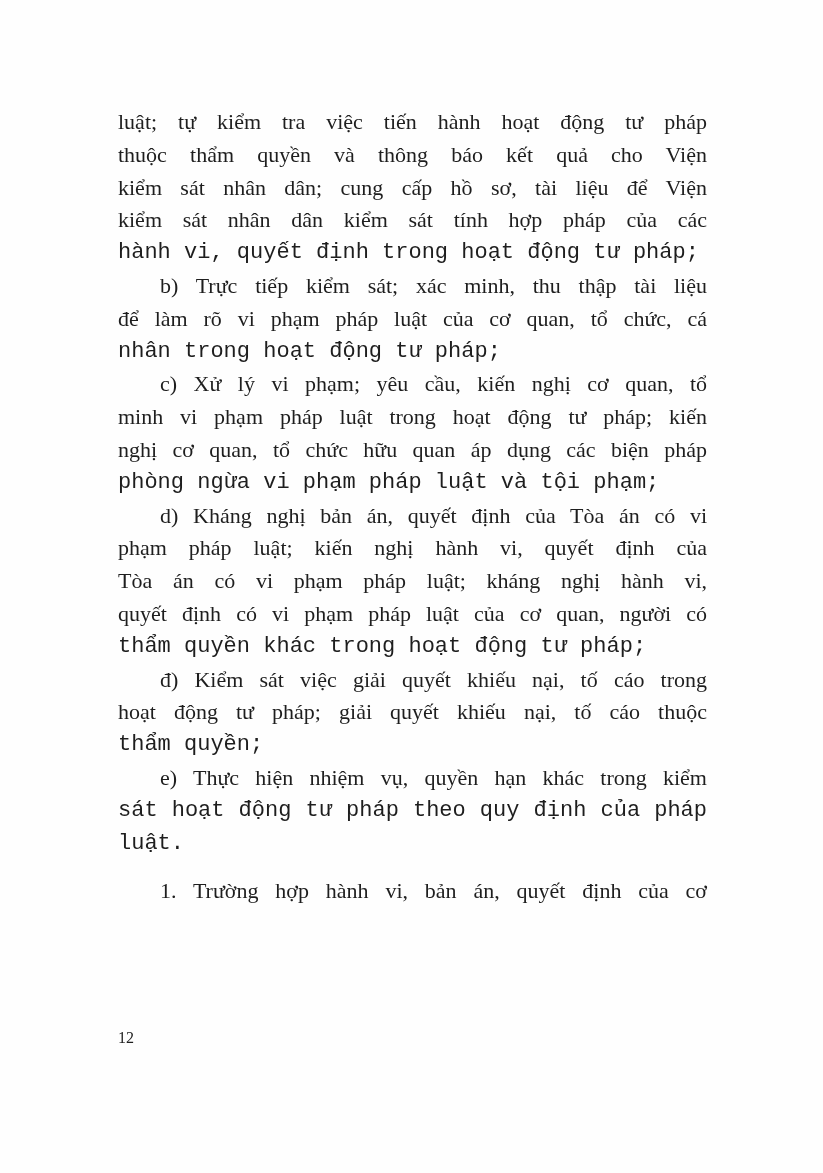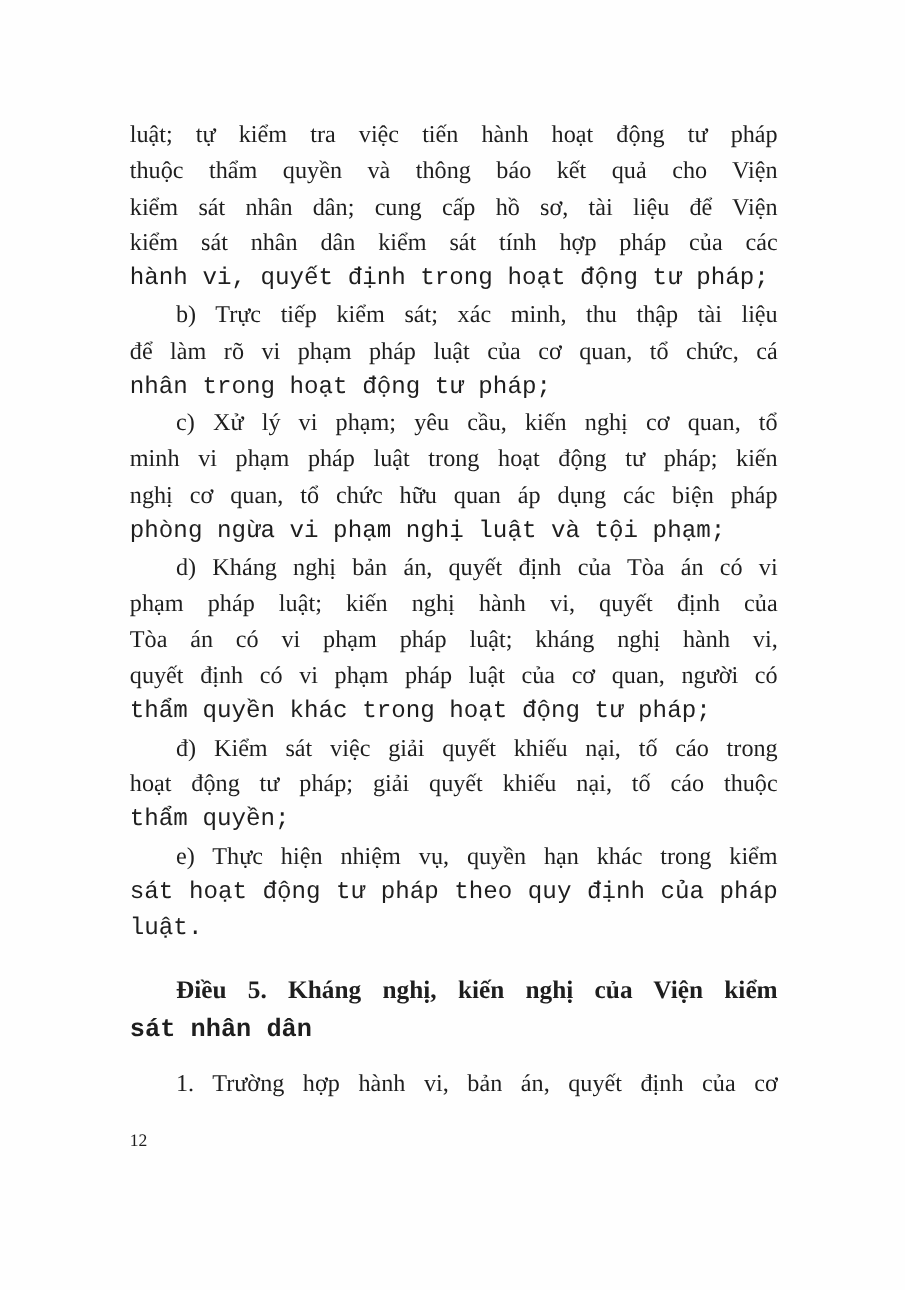--- a/index.html
+++ b/index.html
@@ -65,21 +65,21 @@
     <div class="para">
       <div class="line first">b) Trực tiếp kiểm sát; xác minh, thu thập tài liệu</div>
       <div class="line">để làm rõ vi phạm pháp luật của cơ quan, tổ chức, cá</div>
       <div class="line last">nhân trong hoạt động tư pháp;</div>
     </div>
 
     <div class="para">
       <div class="line first">c) Xử lý vi phạm; yêu cầu, kiến nghị cơ quan, tổ</div>
       <div class="line">minh vi phạm pháp luật trong hoạt động tư pháp; kiến</div>
       <div class="line">nghị cơ quan, tổ chức hữu quan áp dụng các biện pháp</div>
-      <div class="line last">phòng ngừa vi phạm nghị luật và tội phạm;</div>
+      <div class="line last">phòng ngừa vi phạm pháp luật và tội phạm;</div>
     </div>
 
     <div class="para">
       <div class="line first">d) Kháng nghị bản án, quyết định của Tòa án có vi</div>
       <div class="line">phạm pháp luật; kiến nghị hành vi, quyết định của</div>
       <div class="line">Tòa án có vi phạm pháp luật; kháng nghị hành vi,</div>
       <div class="line">quyết định có vi phạm pháp luật của cơ quan, người có</div>
       <div class="line last">thẩm quyền khác trong hoạt động tư pháp;</div>
     </div>
 
@@ -87,24 +87,20 @@
       <div class="line first">đ) Kiểm sát việc giải quyết khiếu nại, tố cáo trong</div>
       <div class="line">hoạt động tư pháp; giải quyết khiếu nại, tố cáo thuộc</div>
       <div class="line last">thẩm quyền;</div>
     </div>
 
     <div class="para">
       <div class="line first">e) Thực hiện nhiệm vụ, quyền hạn khác trong kiểm</div>
       <div class="line last">sát hoạt động tư pháp theo quy định của pháp luật.</div>
     </div>
 
-    <div class="para article-heading">
-      <div class="line first">Điều 5. Kháng nghị, kiến nghị của Viện kiểm</div>
-      <div class="line last">sát nhân dân</div>
-    </div>
 
     <div class="para para-after-heading">
       <div class="line first">1. Trường hợp hành vi, bản án, quyết định của cơ</div>
     </div>
 
   </div>
 
   <div class="page-number">12</div>
 </div>
 

